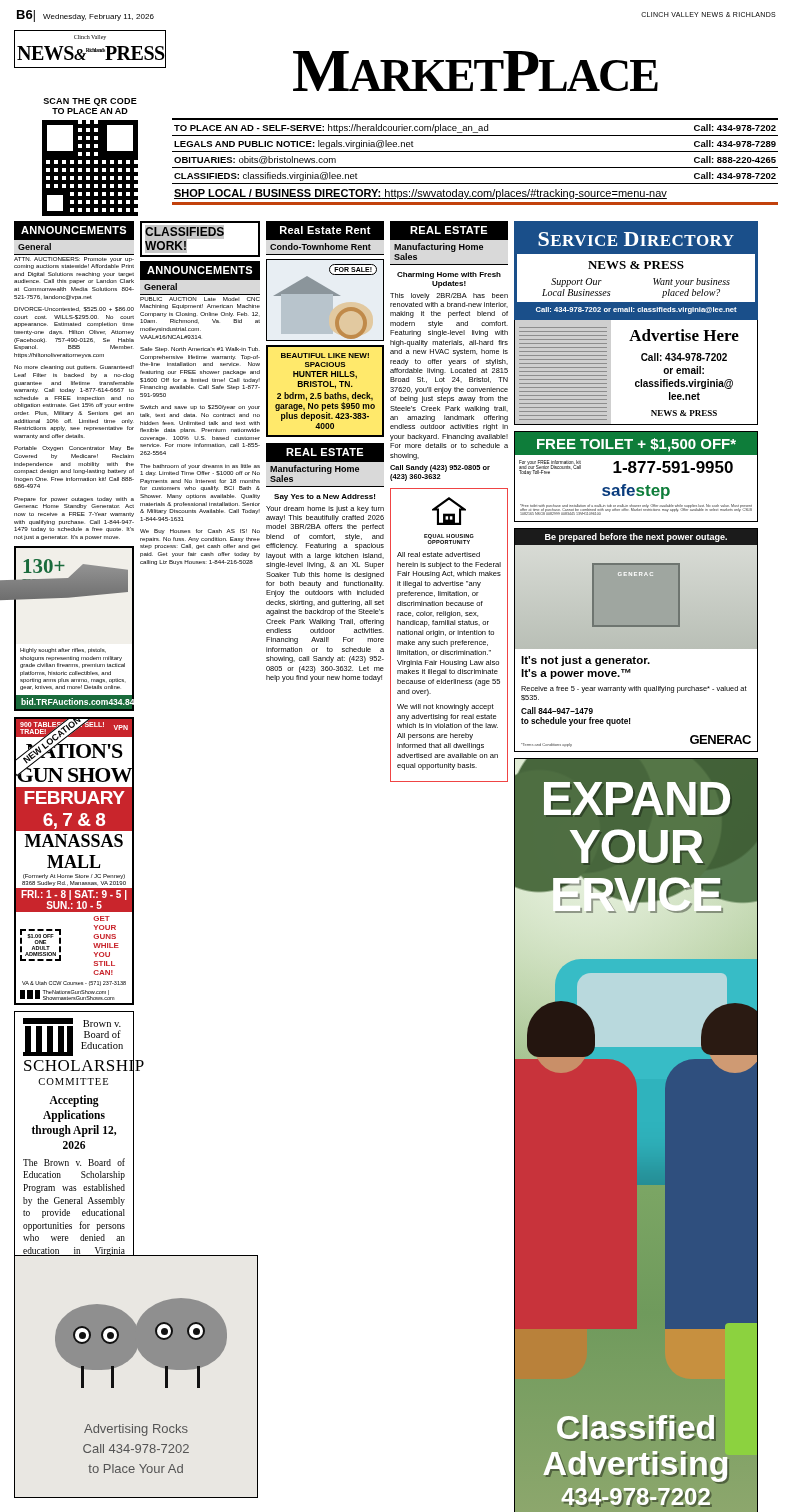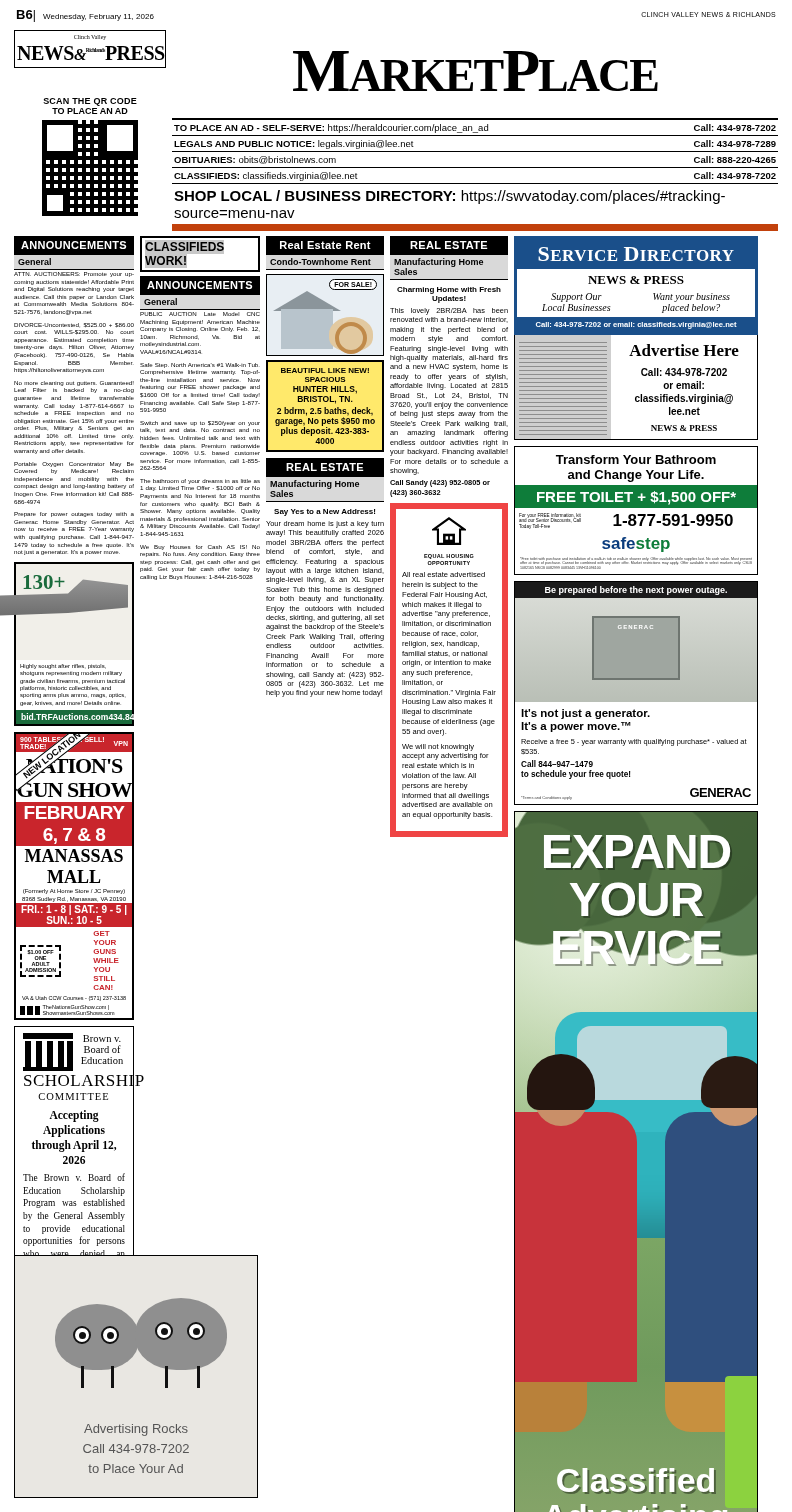--- a/index.html
+++ b/index.html
@@ -42,21 +42,21 @@
   .qr::after { top:0; right:0; }
   .qr i { bottom:0; left:0; }
 
   .mh-right { flex:1; }
   .mp-title { font-family:"Liberation Serif", serif; font-weight:bold; font-size:62px; line-height:80px; letter-spacing:-2px; text-align:center; }
   .mp-title small { font-size:46px; }
   .contact-list { margin-top:2px; border-top:2px solid #000; }
   .contact-row { display:flex; justify-content:space-between; border-bottom:1px solid #000; padding:2px 2px; font-size:9.5px; }
   .contact-row .lbl b { font-weight:bold; }
   .contact-row .val { font-weight:bold; white-space:nowrap; }
-  .shop-row { padding:3px 2px; font-size:15px; border-bottom:7px solid #c2410c; }
+  .shop-row { padding:3px 2px; font-size:11px; border-bottom:3px solid #c2410c;text-decoration:underline; }
   .shop-row b { font-weight:bold; }
 
   
   .cols { display:flex; gap:6px; margin-top:5px; }
   .col { }
   .c1 { width:120px; }
   .c2 { width:120px; }
   .c3 { width:118px; }
   .c4 { width:118px; }
   .c5 { width:244px; }
@@ -123,21 +123,21 @@
   .sc-head .l3 { font-size:10.5px; letter-spacing:1px; }
   .sc-bold { text-align:center; font-family:"Liberation Serif",serif; font-weight:bold; font-size:11.5px; line-height:15px; margin:6px 0 4px; }
   .sc-body { font-family:"Liberation Serif",serif; font-size:9.4px; line-height:12.6px; text-align:justify; }
   .sc-url { font-family:"Liberation Serif",serif; font-weight:bold; font-size:9.6px; margin-top:6px; }
   .columns-icon { width:50px; height:38px; float:left; margin:0 6px 0 0; position:relative; }
   .columns-icon .top { height:6px; background:#000; }
   .columns-icon .p { position:absolute; top:8px; width:6px; height:26px; background:#000; }
   .columns-icon .base { position:absolute; bottom:0; width:100%; height:4px; background:#000; }
 
   
-  .eho { border:6px solid #ef4444; margin-top:6px; padding:6px; }
+  .eho { border:1px solid #ef4444; margin-top:6px; padding:6px; }
   .eho .icon { text-align:center; }
   .eho .icon svg { width:34px; height:34px; }
   .eho .cap { text-align:center; font-size:5.5px; font-weight:bold; letter-spacing:.3px; line-height:6.5px; margin-bottom:4px;}
   .eho p { font-size:7.6px; line-height:9.8px; margin:0 0 5px; text-align:left; }
 
   
   .svc { border:3px solid #1a4f8a; }
   .svc-title { background:#1a4f8a; color:#fff; text-align:center; font-family:"Liberation Serif",serif; font-weight:bold; font-size:22px; padding:2px 0; letter-spacing:.5px; }
   .svc-logo { text-align:center; font-family:"Liberation Serif",serif; font-weight:bold; font-size:13px; padding:3px 0 1px; }
   .svc-two { display:flex; justify-content:space-around; font-family:"Liberation Serif",serif; font-style:italic; font-size:10px; text-align:center; padding:2px 4px 4px; }
@@ -442,24 +442,20 @@
           <div class="t">Advertise Here</div>
           <div class="p">Call: 434-978-7202</div>
           <div class="p" style="margin-top:0">or email:</div>
           <div class="p" style="margin-top:0">classifieds.virginia@</div>
           <div class="p" style="margin-top:0">lee.net</div>
           <div class="n">NEWS &amp; PRESS</div>
         </div>
       </div>
 
       <div class="safestep">
-        <div class="ss-h">
-          <div>Transform Your Bathroom</div>
-          <div>and Change Your Life.</div>
-        </div>
         <div class="ss-band">FREE TOILET + $1,500 OFF*</div>
         <div class="ss-mid">
           <div class="txt">For your FREE information, kit and our Senior Discounts, Call Today Toll-Free</div>
           <div class="ph">1-877-591-9950</div>
         </div>
         <div class="ss-logo">
           <span>safe</span><span class="step">step</span>
         </div>
         <div class="ss-fine">*Free toilet with purchase and installation of a walk-in tub or walk-in shower only. Offer available while supplies last. No cash value. Must present offer at time of purchase. Cannot be combined with any other offer. Market restrictions may apply. Offer available in select markets only. CSLB 1082165 NSCB 0082999 0083445 13VH11096100</div>
       </div>

